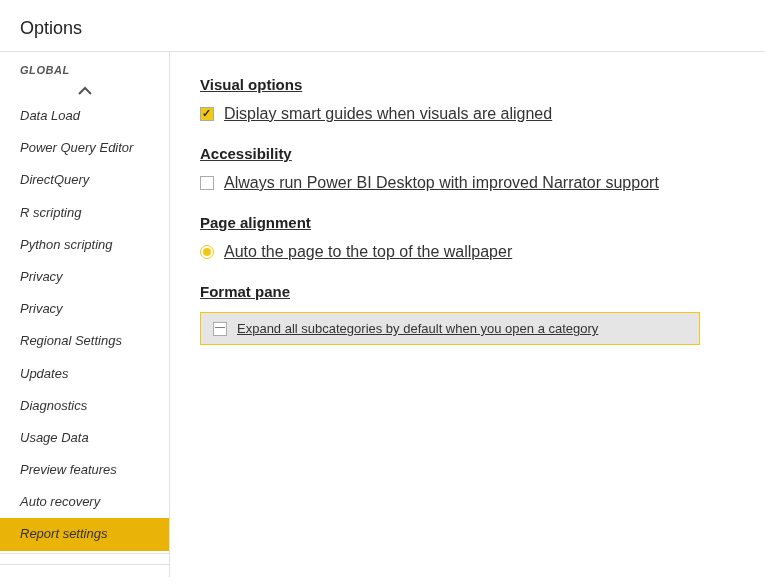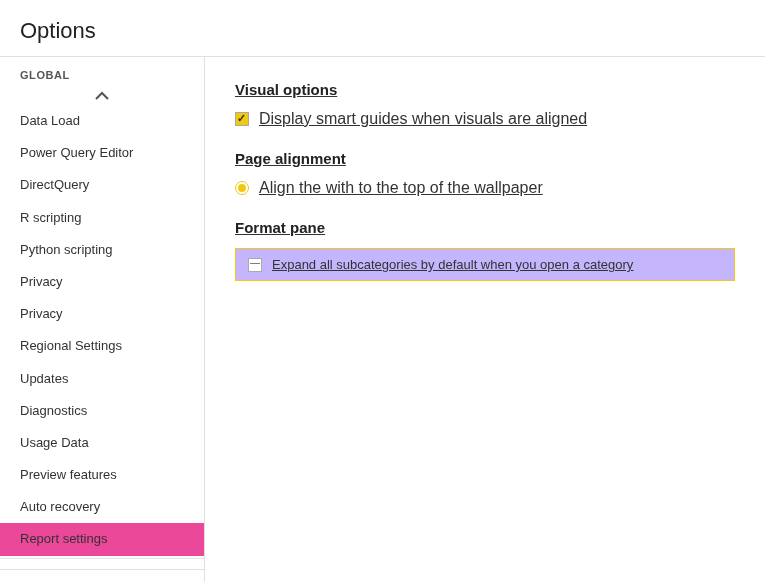--- a/index.html
+++ b/index.html
@@ -7,41 +7,42 @@
       font-family: 'Segoe UI', Arial, sans-serif;
       font-size: 13px;
       background: #fff;
       color: #333;
       width: 765px;
       height: 585px;
       overflow: hidden;
     }
 
     .page-title {
-      font-size: 22px;
+      font-size: 18px;
       font-weight: 300;
       color: #222;
       padding: 18px 28px 12px 20px;
       border-bottom: 1px solid #e0e0e0;
     }
 
     .main-layout {
       display: flex;
       height: calc(585px - 60px);
     }
 
     
     .sidebar {
-      width: 205px;
+      width: 170px;
       background: #fff;
       border-right: 1px solid #e0e0e0;
       display: flex;
       flex-direction: column;
       overflow-y: auto;
       position: relative;
+      font-style: italic;
     }
 
     .sidebar-section-header {
       font-size: 11px;
       font-weight: 700;
       color: #555;
       letter-spacing: 0.05em;
       padding: 12px 20px 6px 20px;
     }
 
@@ -60,21 +61,21 @@
 
     .sidebar-item {
       padding: 7px 20px;
       cursor: pointer;
       color: #333;
       font-size: 13px;
       line-height: 1.4;
     }
 
     .sidebar-item.active {
-      background: #ec4899;
+      background: #eab308;
       font-weight: 400;
     }
 
     .sidebar-section-header-bottom {
       font-size: 11px;
       font-weight: 700;
       color: #555;
       letter-spacing: 0.05em;
       padding: 14px 20px 6px 20px;
       border-top: 1px solid #e0e0e0;
@@ -186,21 +187,21 @@
       flex-shrink: 0;
       cursor: pointer;
     }
 
     .format-pane-box {
       border: 1.5px solid #f2c811;
       padding: 8px 12px;
       display: flex;
       align-items: center;
       max-width: 500px;
-      background: #c4b5fd;
+      background: #e5e5e5;
     }
 
     .checkbox-partial {
       appearance: none;
       -webkit-appearance: none;
       width: 14px;
       height: 14px;
       border: 1px solid #aaa;
       background: #fff;
       display: inline-block;
@@ -291,26 +292,33 @@
   <div class="content-area">
 
     <div class="section-block">
       <div class="section-title">Visual options</div>
       <div class="option-row">
         <span class="checkbox-yellow"></span>
         <span>Display smart guides when visuals are aligned</span>
       </div>
     </div>
 
+    <div class="section-block">
+      <div class="section-title">Accessibility</div>
+      <div class="option-row">
+        <span class="checkbox-empty"></span>
+        <span>Always run Power BI Desktop with improved Narrator support</span>
+      </div>
+    </div>
 
     <div class="section-block">
       <div class="section-title">Page alignment</div>
       <div class="option-row">
         <span class="radio-filled"></span>
-        <span>Align the with to the top of the wallpaper</span>
+        <span>Auto the page to the top of the wallpaper</span>
       </div>
     </div>
 
     <div class="section-block">
       <div class="section-title">Format pane</div>
       <div class="format-pane-box">
         <span class="checkbox-partial"></span>
         <span>Expand all subcategories by default when you open a category</span>
       </div>
     </div>

